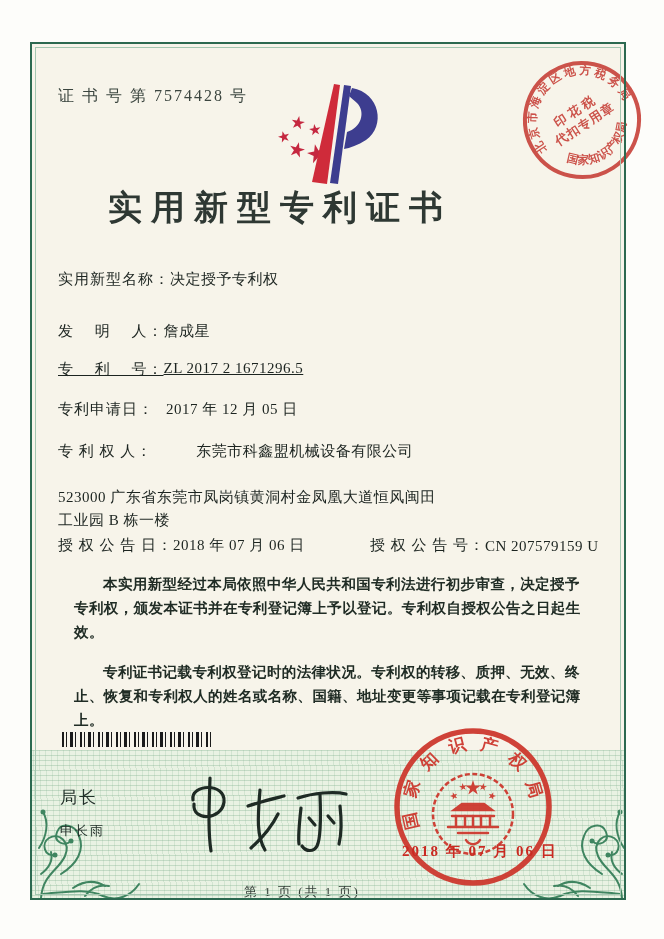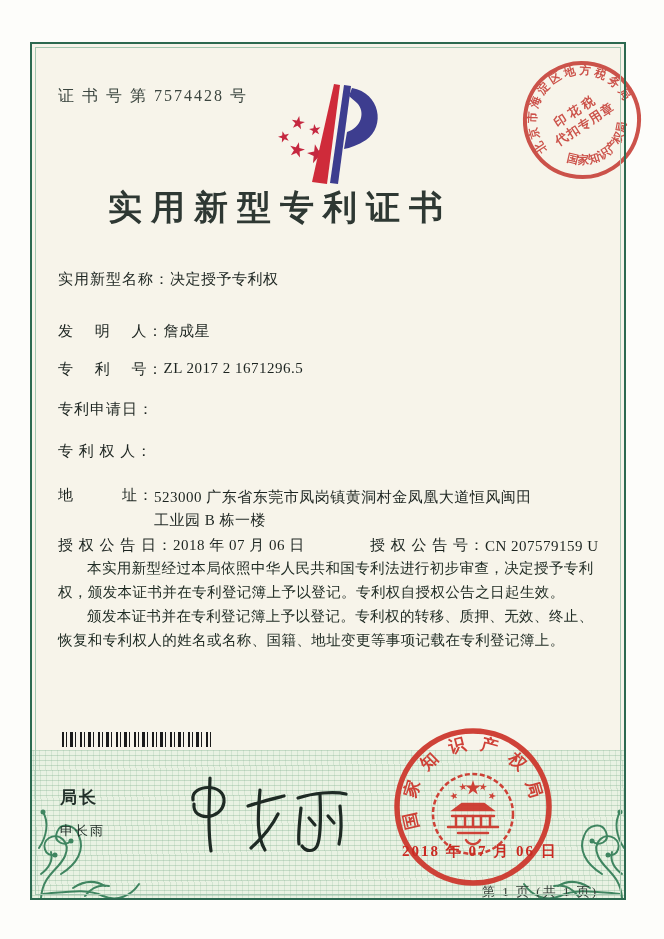--- a/index.html
+++ b/index.html
@@ -25,42 +25,42 @@
   .cert-no{left:58px;top:86px;font-size:16px;letter-spacing:2px;color:#3b453f;z-index:3;}
   .logo{left:268px;top:80px;z-index:3;}
   .seal-top{left:512px;top:50px;z-index:4;transform:rotate(-33deg);opacity:.88;}
   .title{left:32px;top:185px;width:496px;text-align:center;font-size:34px;font-weight:bold;
          letter-spacing:9px;color:#2e3833;z-index:3;}
 
   .fields{left:58px;top:264px;width:552px;z-index:3;font-size:15px;color:#1c2420;}
   .frow{position:absolute;display:flex;left:0;}
   .frow .lab{white-space:nowrap;letter-spacing:1px;}
   .frow .val{letter-spacing:.5px;white-space:pre-line;}
-  .r1{top:6px;}  .r2{top:58px;justify-content:center;}  .r3{top:96px;}  .r4{top:136px;gap:12px;}
+  .r1{top:6px;}  .r2{top:58px;justify-content:center;}  .r3{top:96px;text-decoration:underline;}  .r4{top:136px;gap:12px;}
   .r5{top:178px;gap:44px;} .r6{top:222px;} .r6 .val{width:432px;line-height:23px;}
   .r7{top:272px;} .r7b{top:272px;left:312px;align-items:flex-end;}
 
   .body-text{left:58px;top:556px;width:550px;z-index:3;font-size:14.5px;line-height:24px;color:#202c25;}
-  .body-text p{margin:0;text-indent:2em;letter-spacing:.4px;}
+  .body-text p{margin:16px;text-indent:2em;letter-spacing:.4px;font-weight:bold;}
 
   .barcode{left:62px;top:732px;width:152px;height:15px;z-index:3;
     background:repeating-linear-gradient(90deg,
       #1b1b1b 0 2px, rgba(0,0,0,0) 2px 4px,
       #1b1b1b 4px 5px, rgba(0,0,0,0) 5px 8px,
       #1b1b1b 8px 11px, rgba(0,0,0,0) 11px 13px,
       #1b1b1b 13px 14px, rgba(0,0,0,0) 14px 18px);
   }
   .sig-title{left:60px;top:786px;font-size:17px;color:#22302a;z-index:3;letter-spacing:2px;
-             font-family:"Liberation Sans","DejaVu Sans",sans-serif;font-weight:bold;}
+             font-family:"Liberation Sans","DejaVu Sans",sans-serif;}
   .sig-name{left:60px;top:822px;font-size:13px;color:#22302a;z-index:3;letter-spacing:2px;
             font-family:"Liberation Sans","DejaVu Sans",sans-serif;}
   .signature{left:148px;top:760px;z-index:3;}
   .seal-bottom{left:388px;top:722px;z-index:4;opacity:.93;}
   .seal-date{left:402px;top:842px;font-size:15px;color:#c92a22;z-index:5;letter-spacing:2px;font-weight:bold;}
-  .footer{left:32px;top:883px;width:592px;text-align:right;font-size:13px;color:#333e37;z-index:3;
+  .footer{left:32px;top:883px;width:592px;text-align:center;font-size:13px;color:#333e37;z-index:3;
           letter-spacing:2px;transform:translateX(-26px);}
   .fl-left{left:33px;top:778px;z-index:2;}
   .fl-right{left:518px;top:778px;z-index:2;transform:scaleX(-1);}
 </style>
 </head>
 <body>
 
 <div class="abs paper"></div>
 <div class="abs green-band"></div>
 <div class="abs frame-outer"></div>
@@ -110,42 +110,43 @@
   <div class="frow r2">
     <span class="lab">发　 明 　人：</span>
     <span class="val">詹成星</span>
   </div>
   <div class="frow r3">
     <span class="lab">专　 利 　号：</span>
     <span class="val">ZL 2017 2 1671296.5</span>
   </div>
   <div class="frow r4">
     <span class="lab">专利申请日：</span>
+    <span class="val">2017 年 12 月 05 日</span>
   </div>
   <div class="frow r5">
     <span class="lab">专 利 权 人：</span>
+    <span class="val">东莞市科鑫盟机械设备有限公司</span>
   </div>
   <div class="frow r6">
-    <span class="lab">地　　　址：</span>
     <span class="val">523000 广东省东莞市凤岗镇黄洞村金凤凰大道恒风闽田
 工业园 B 栋一楼</span>
   </div>
   <div class="frow r7">
     <span class="lab">授 权 公 告 日：</span>
     <span class="val">2018 年 07 月 06 日</span>
   </div>
   <div class="frow r7b">
     <span class="lab">授 权 公 告 号：</span>
     <span class="val">CN 207579159 U</span>
   </div>
 </div>
 
 <div class="abs body-text">
   <p>本实用新型经过本局依照中华人民共和国专利法进行初步审查，决定授予专利权，颁发本证书并在专利登记簿上予以登记。专利权自授权公告之日起生效。</p>
-  <p>颁发本证书并在专利登记簿上予以登记。专利权的转移、质押、无效、终止、恢复和专利权人的姓名或名称、国籍、地址变更等事项记载在专利登记簿上。</p>
+  <p>专利证书记载专利权登记时的法律状况。专利权的转移、质押、无效、终止、恢复和专利权人的姓名或名称、国籍、地址变更等事项记载在专利登记簿上。</p>
 </div>
 
 <div class="abs barcode"></div>
 
 <div class="abs sig-title">局长</div>
 <div class="abs sig-name">申长雨</div>
 
 <svg class="abs signature" width="215" height="95" viewBox="0 0 215 95">
   <g fill="none" stroke="#1e2a24" stroke-width="3.2" stroke-linecap="round">
     <path d="M62,18 C61,48 60,72 63,91"></path>

